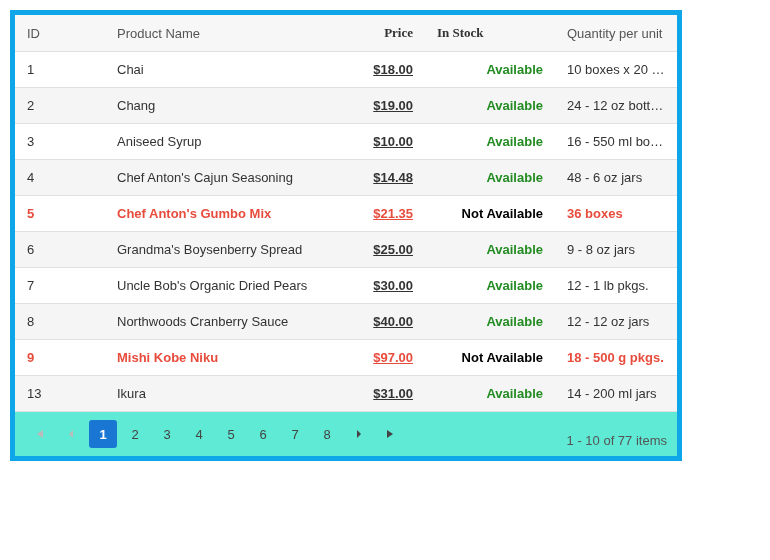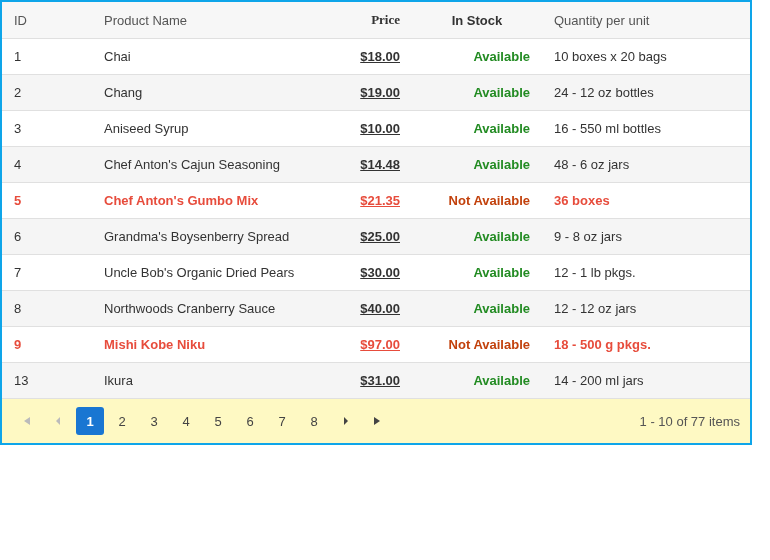--- a/index.html
+++ b/index.html
@@ -4,23 +4,23 @@
 <style>
   * { box-sizing: border-box; }
   body {
     margin: 0;
     font-family: Arial, Helvetica, sans-serif;
     font-size: 13px;
     color: #333;
     background: #fff;
   }
   .grid {
-    width: 752px;
-    margin: 0;
-    border: 2px solid #0ea5e9;
+    width: 672px;
+    margin: 10px;
+    border: 5px solid #0ea5e9;
   }
   table {
     width: 100%;
     border-collapse: collapse;
     table-layout: fixed;
   }
   th, td {
     padding: 10px 12px;
     text-align: left;
     border-bottom: 1px solid #e0e0e0;
@@ -34,32 +34,32 @@
     color: #333;
   }
   thead th.light {
     font-weight: 400;
     color: #555;
   }
   tbody tr:nth-child(even) td { background: #f5f5f5; }
   .col-id     { width: 90px; }
   .col-name   { width: 230px; }
   .col-price  { width: 90px; text-align: right; font-family: Liberation Serif, serif; }
-  .col-stock  { width: 130px; text-align: center; }
+  .col-stock  { width: 130px; text-align: left; font-family: Liberation Serif, serif; }
   .col-qty    { width: auto; }
   .price { text-align: right; font-weight: 700; text-decoration: underline; }
   .stock { text-align: right; font-weight: 700; }
   .available { color: #228b22; }
   .discontinued td { color: #e74c3c; font-weight: 700; }
-  .discontinued .stock { color: #c2410c; }
+  .discontinued .stock { color: #000000; }
   .pager {
     display: flex;
-    align-items: center;
+    align-items: flex-end;
     padding: 8px 10px;
-    background: #fef9c3;
+    background: #5eead4;
   }
   .pager .btn {
     min-width: 28px;
     height: 28px;
     display: inline-flex;
     align-items: center;
     justify-content: center;
     margin-right: 4px;
     font-size: 13px;
     color: #444;

